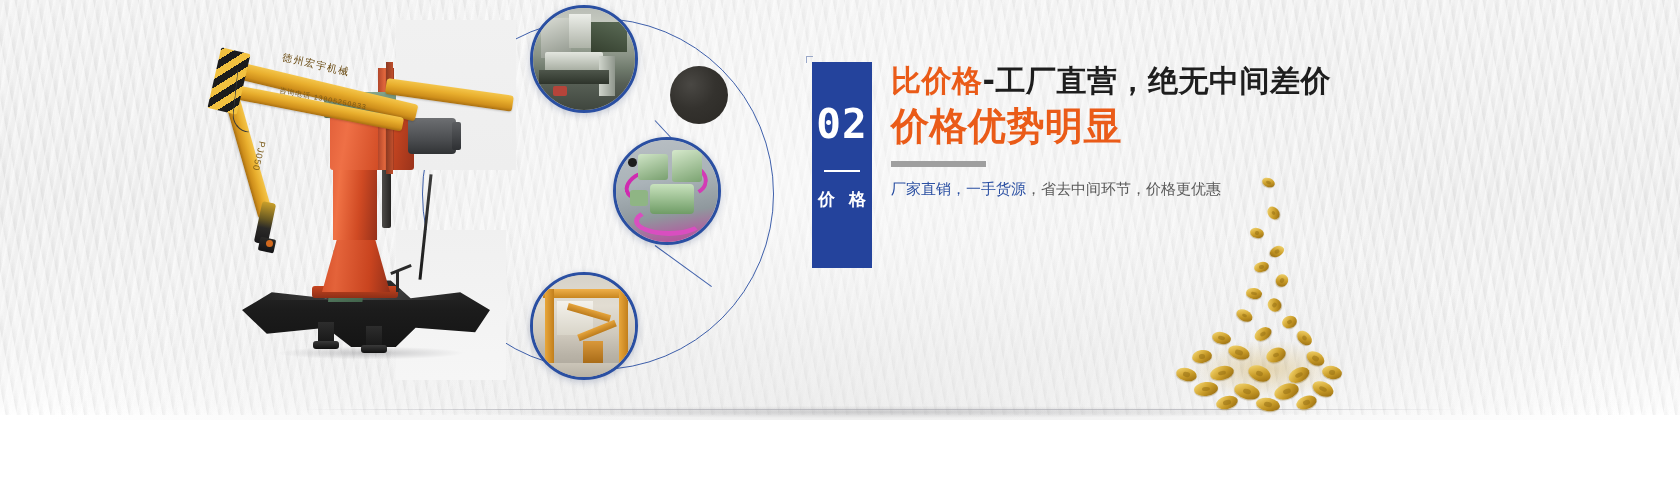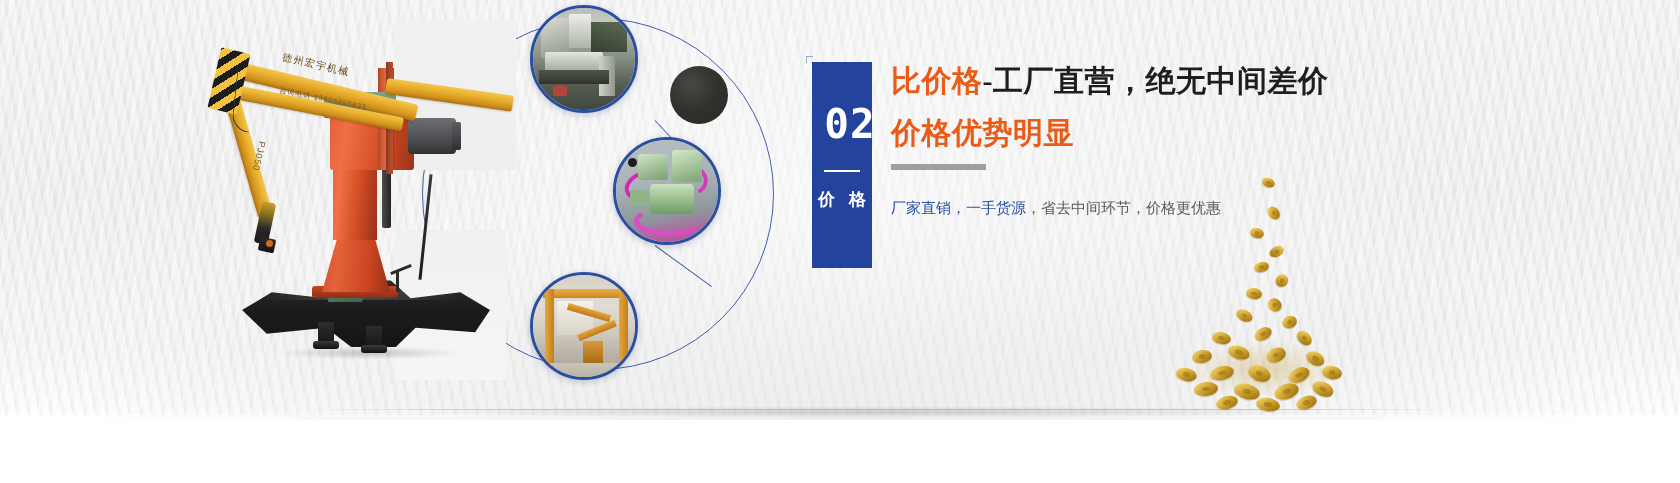--- a/index.html
+++ b/index.html
@@ -247,21 +247,21 @@
     position:absolute; left:10px; top:140px; width:210px; height:96px;
     background:radial-gradient(ellipse 105px 40px at 50% 62%, rgba(196,150,40,.32), rgba(196,150,40,0) 74%);
   }
 
   
   #badge {
     position:absolute; left:812px; top:62px; width:60px; height:206px;
     background:#24439c;
   }
   #badge-num {
-    position:absolute; left:8px; top:42px; width:60px;
+    position:absolute; left:0; top:42px; width:60px;
     text-align:center; color:#ffffff;
     font-size:41px; font-weight:700; letter-spacing:1px; line-height:1;
     font-family:"DejaVu Sans Mono","Liberation Mono",monospace;
   }
   #badge-rule {
     position:absolute; left:12px; top:108px; width:36px; height:2px;
     background:#ffffff;
   }
   #badge-label {
     position:absolute; left:0; top:126px; width:60px;
@@ -276,35 +276,35 @@
 
   
   #textblock { position:absolute; left:891px; top:64px; width:620px; }
 
   .head-line { line-height:1.16; white-space:nowrap; }
   #head1 {
     font-size:30px; font-weight:700; letter-spacing:.5px;
     font-family:"DejaVu Sans","Liberation Sans",sans-serif;
   }
   #head1 .hl { color:#ea5b18; }
-  #head1 .dk { color:#1e1e1e;font-family:Liberation Serif, serif; }
+  #head1 .dk { color:#1e1e1e; }
   #head2 {
-    margin-top:17px;
-    font-size:30px; font-weight:700; color:#ea5b18; letter-spacing:.5px;
+    margin-top:5px;
+    font-size:38px; font-weight:700; color:#ea5b18; letter-spacing:.5px;
     font-family:"DejaVu Sans","Liberation Sans",sans-serif;
   }
   #subtitle {
     margin-top:11px;
     font-size:15px; color:#9b9b9b; letter-spacing:1.1px; white-space:nowrap;
     font-family:"Liberation Sans",sans-serif;
   }
   #divider {
     margin-top:13px; width:95px; height:6px; background:#9f9f9f;
   }
-  #bodylist { margin-top:24px; }
+  #bodylist { margin-top:8px; }
   .body-line {
     font-size:15px; line-height:29px; white-space:nowrap; color:#5a5a5a;
     font-family:"DejaVu Sans","Liberation Sans",sans-serif;
   }
   .body-line .bl { color:#2a4fa2; }
   .body-line .gy { color:#5a5a5a; }
 </style>
 </head>
 <body>
 

